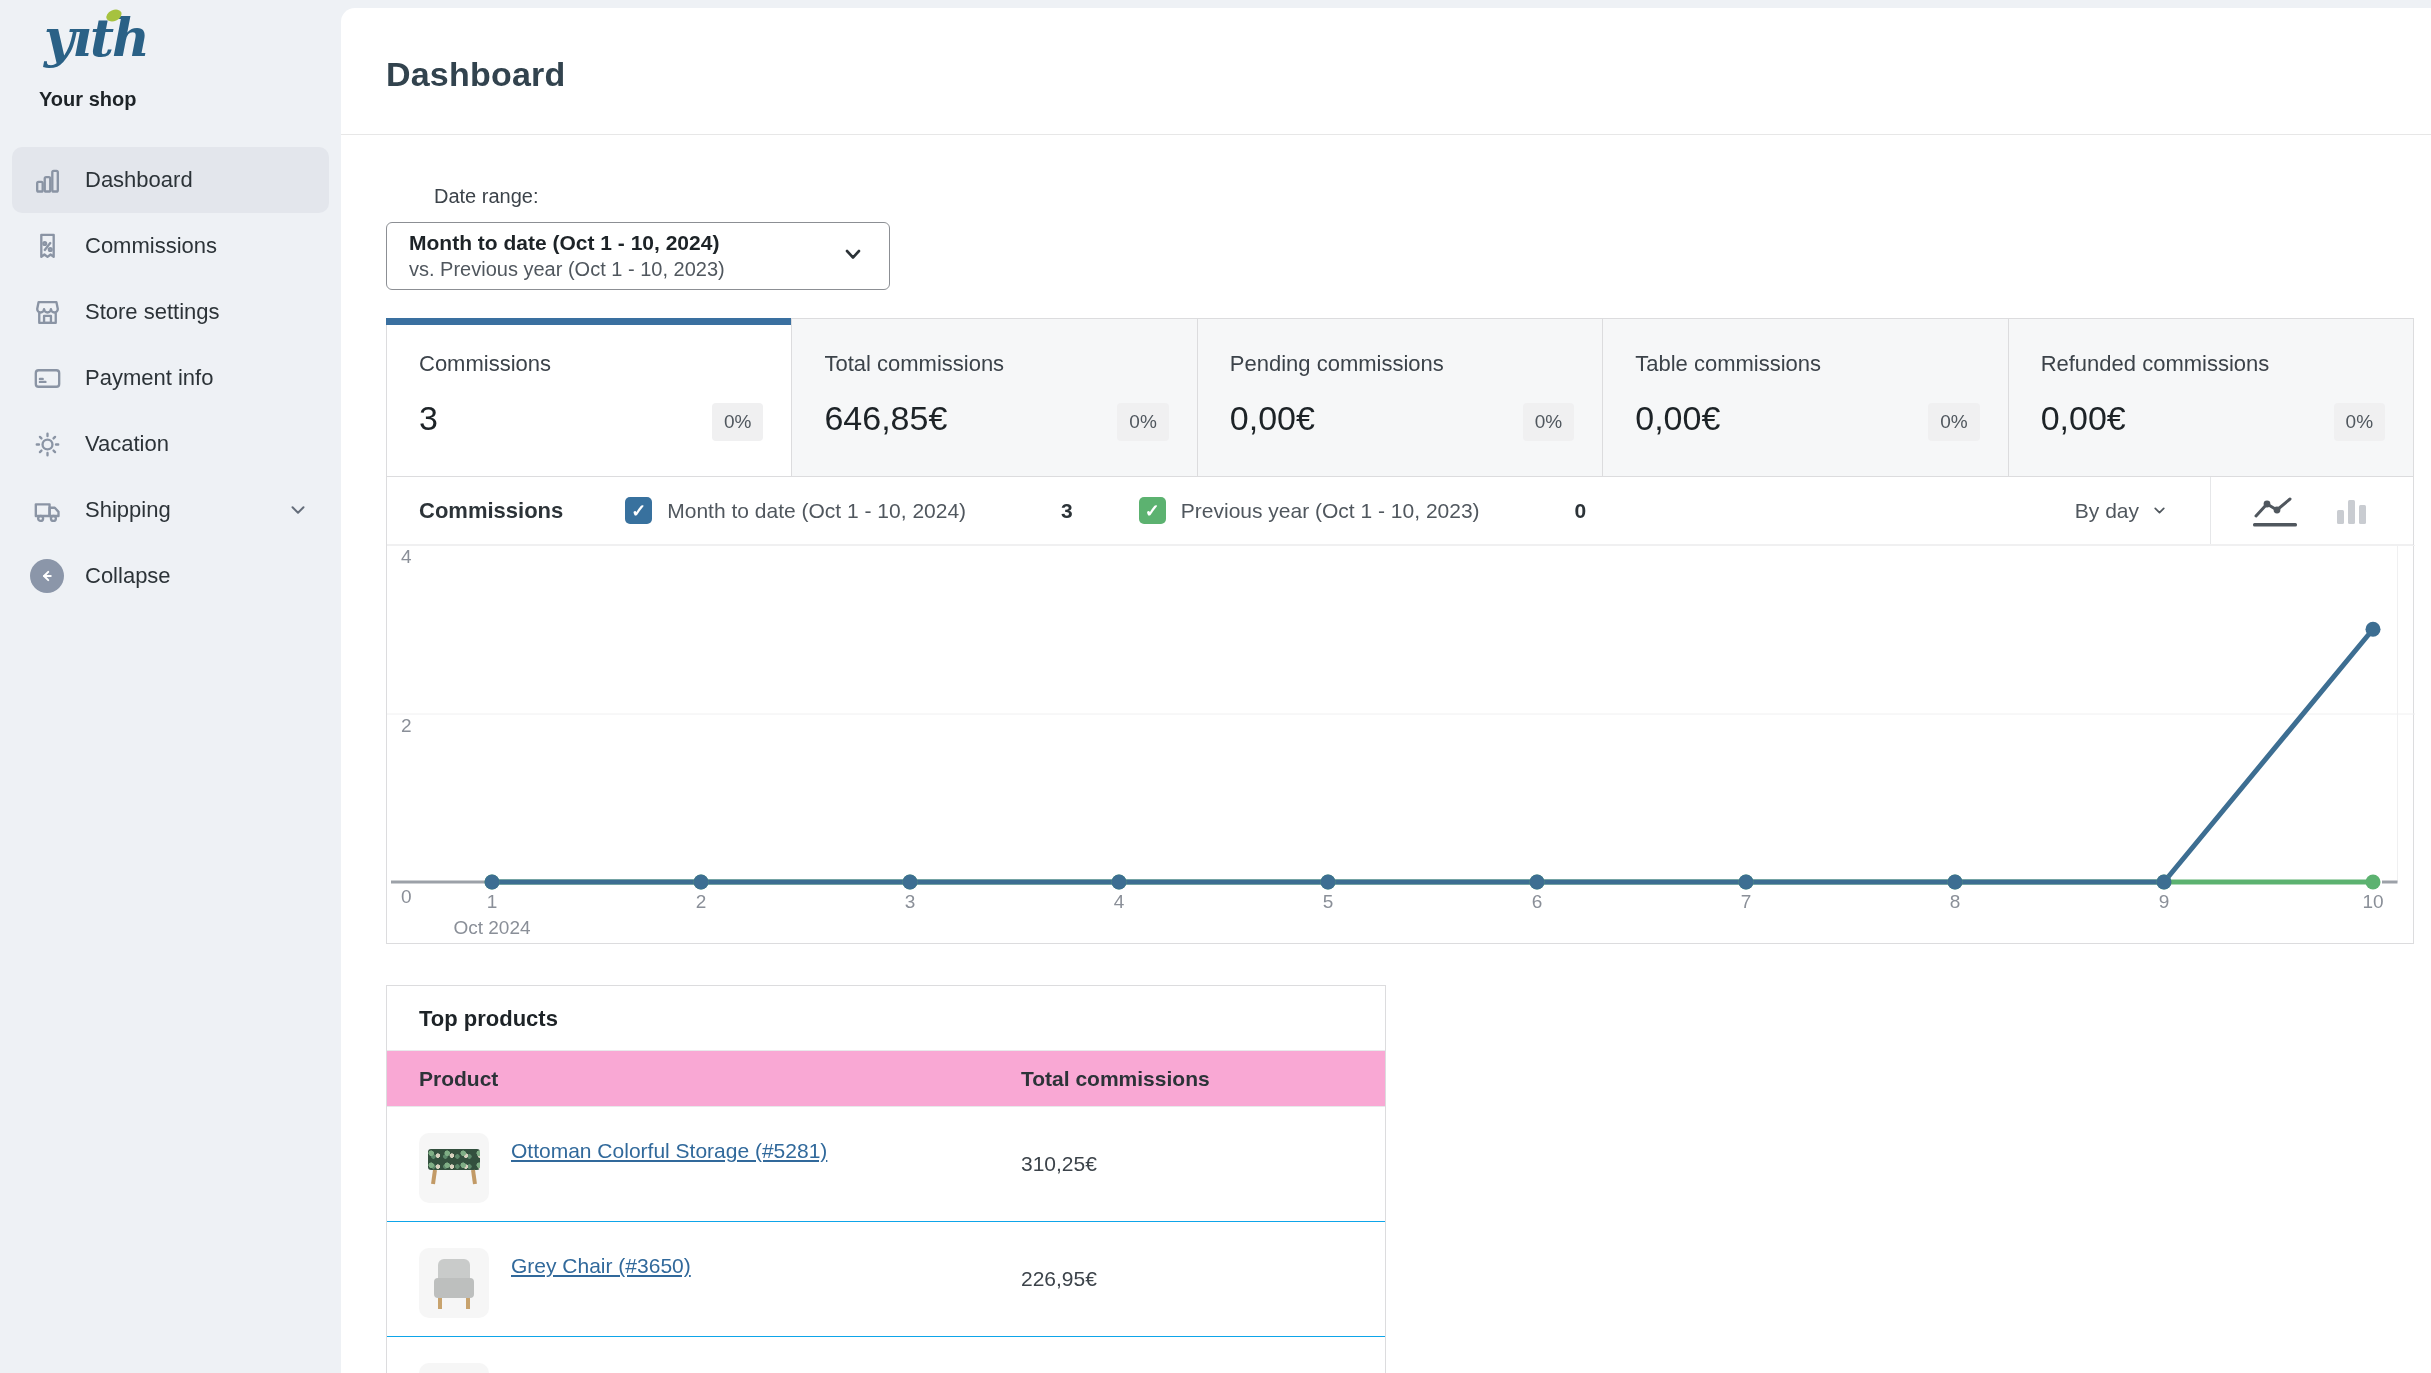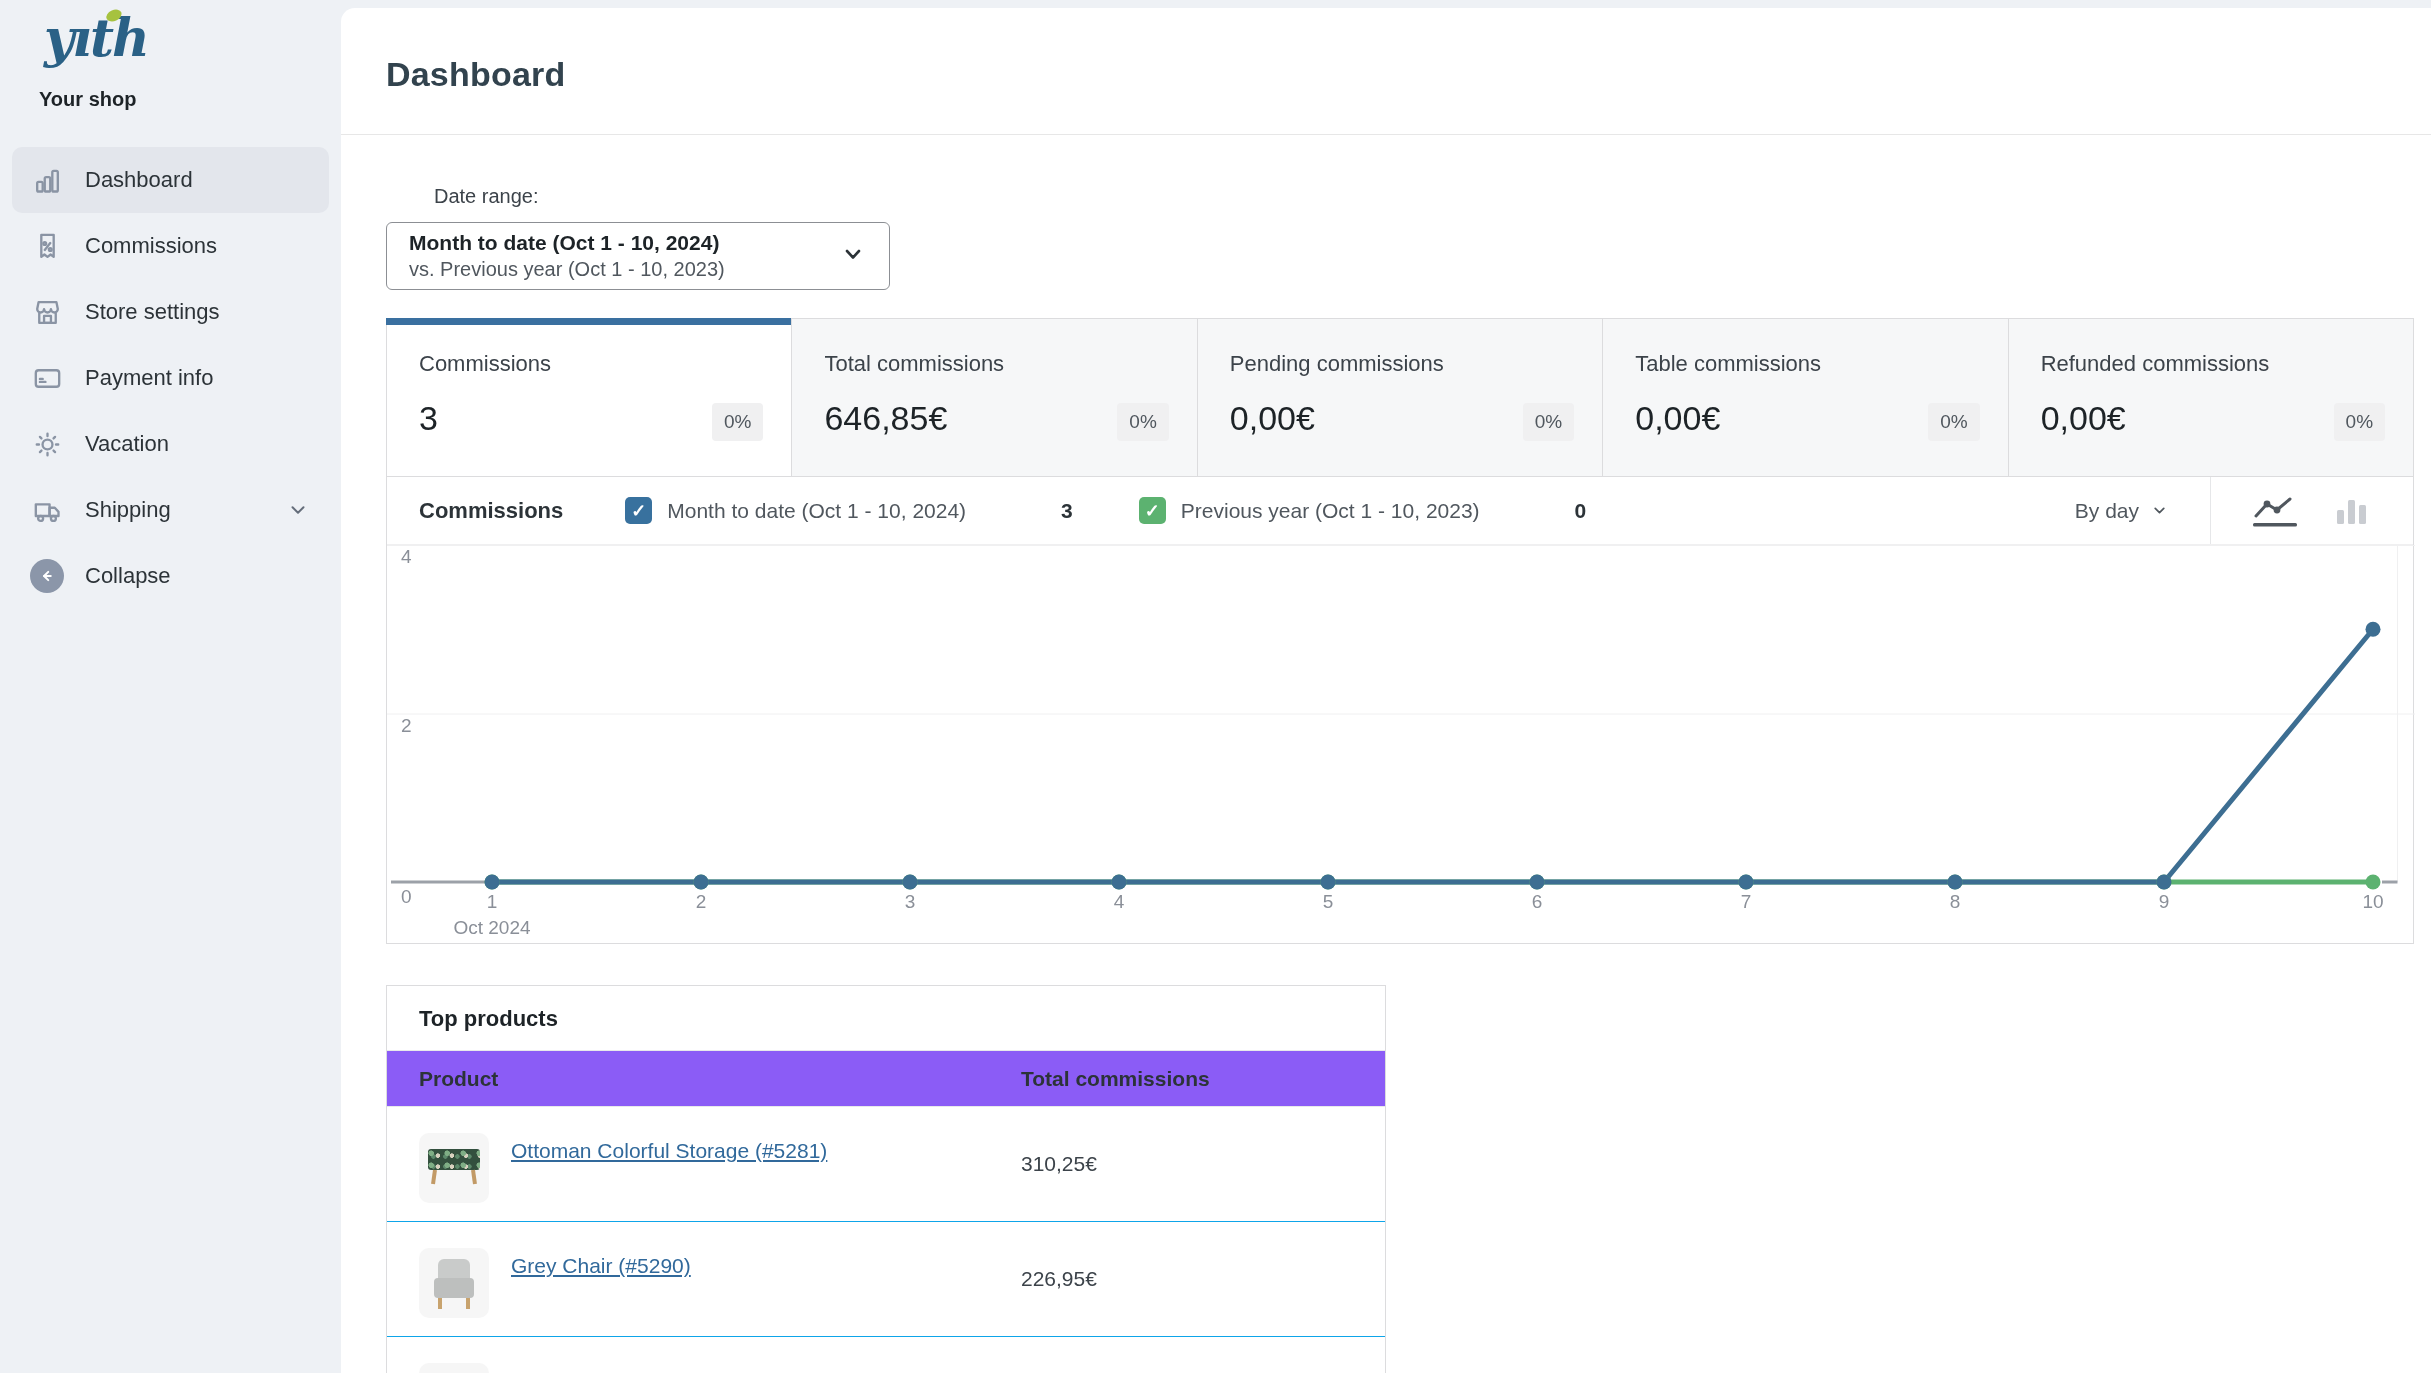--- a/index.html
+++ b/index.html
@@ -66,21 +66,21 @@
   .ctrl-divider{width:1px;height:67px;background:#e6e7e9;margin:0 42px;}
   .chart-type{display:flex;align-items:center;gap:34px;padding-right:10px;}
   .ct-btn{cursor:pointer;display:flex;}
 
   .chart-plot{height:398px;position:relative;}
   #chart-svg text{font-family:"Liberation Sans",sans-serif;}
 
   
   .top-products{margin-top:41px;width:1000px;border:1px solid #dcdcde;background:#fff;box-sizing:border-box;}
   .tp-title{font-size:22px;font-weight:bold;color:#1d2327;padding:20px 32px 18px 32px;}
-  .tp-head{display:flex;align-items:center;height:55px;background:#8b5cf6;
+  .tp-head{display:flex;align-items:center;height:55px;background:#f9a8d4;
     border-top:1px solid #e8e9eb;border-bottom:1px solid #e8e9eb;padding:0 32px;}
   .tp-col-product{width:602px;box-sizing:border-box;}
   .tp-col-total{flex:1;}
   .tp-head .th{font-size:21px;font-weight:bold;color:#2c3338;}
   .tp-row{display:flex;align-items:center;height:114px;padding:0 32px;border-bottom:1px solid #0ea5e9;}
   .tp-product-cell{width:602px;display:flex;align-items:flex-start;box-sizing:border-box;padding-top:8px;}
   .thumb{width:70px;height:70px;border-radius:10px;background:#f6f6f6;position:relative;
     flex:0 0 70px;overflow:hidden;}
   .product-link{margin-left:22px;margin-top:6px;font-size:21px;color:#31699b;
     text-decoration:underline;cursor:pointer;}
@@ -366,21 +366,21 @@
       </div>
 
       <div class="tp-row">
         <div class="tp-product-cell">
           <span class="thumb thumb-chair">
             <span class="back"></span>
               <span class="seat"></span>
               <span class="leg l1"></span>
               <span class="leg l2"></span>
           </span>
-          <a class="product-link">Grey Chair (#5290)</a>
+          <a class="product-link">Grey Chair (#3650)</a>
         </div>
         <span class="tp-total-cell">226,95€</span>
       </div>
 
       <div class="tp-row">
         <div class="tp-product-cell">
           <span class="thumb thumb-table">
             
           </span>
           <a class="product-link">Wood Dining Table (#5272)</a>

